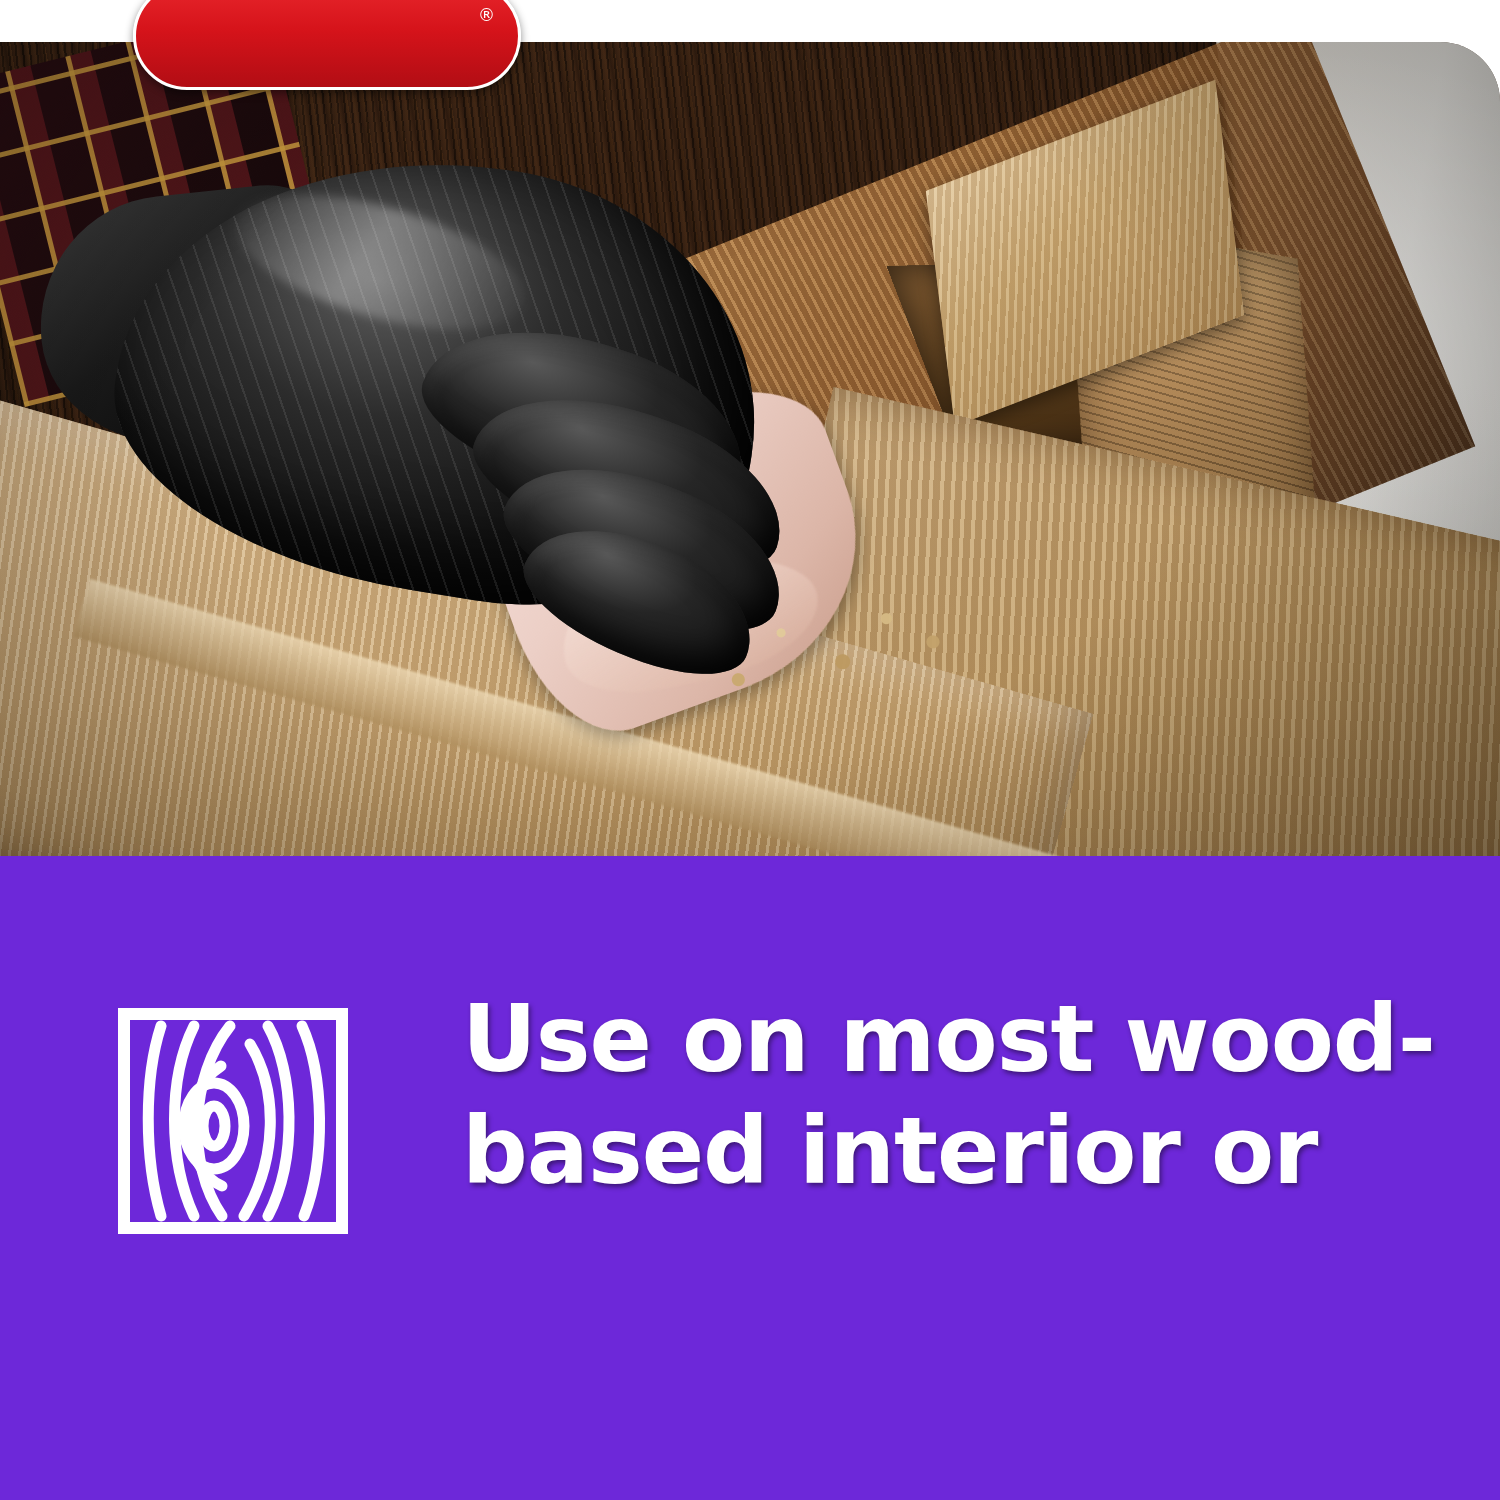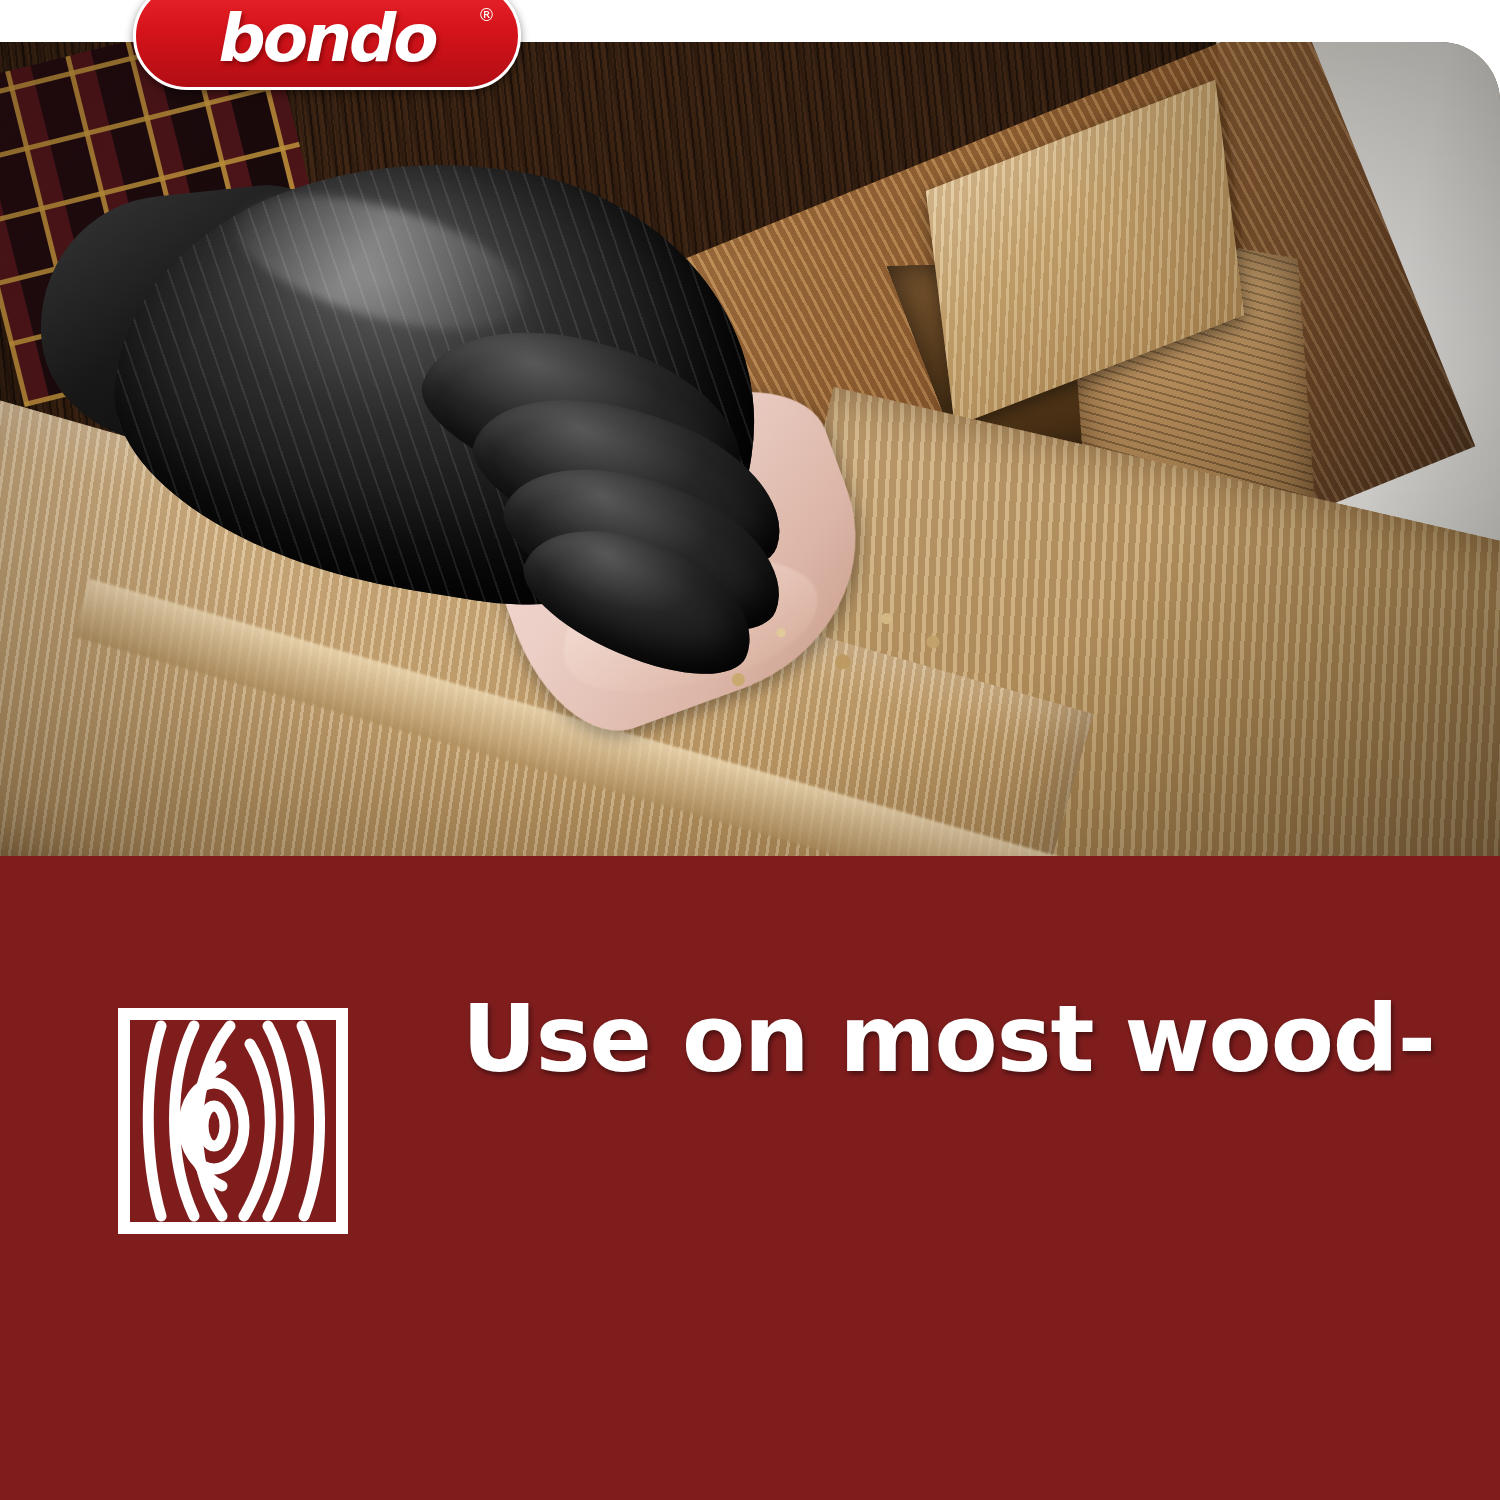--- a/index.html
+++ b/index.html
@@ -317,21 +317,21 @@
     line-height: 1;
   }
 
   
   .panel {
     position: absolute;
     left: 0;
     top: 856px;
     width: 1500px;
     height: 644px;
-    background: #7f1d1d;
+    background: #6d28d9;
   }
   .wood-icon {
     position: absolute;
     left: 118px;
     top: 152px;
     width: 230px;
     height: 226px;
   }
   .headline {
     position: absolute;
@@ -377,21 +377,20 @@
     <div class="finger f1"></div>
     <div class="finger f2"></div>
     <div class="finger f3"></div>
     <div class="finger f4"></div>
     <div class="glove-shine"></div>
 
     <div class="photo-vignette"></div>
   </div>
 
   <div class="logo">
-    <div class="logo-word">bondo</div>
     <div class="logo-r">®</div>
   </div>
 
   <div class="panel">
 
     <div class="wood-icon">
       <svg viewBox="0 0 230 226" width="230" height="226" aria-hidden="true">
         <rect x="6" y="6" width="218" height="214" fill="none" stroke="#ffffff" stroke-width="12"></rect>
         <g fill="none" stroke="#ffffff" stroke-width="11" stroke-linecap="round">
           <path d="M43 18 C 26 70, 26 150, 43 208"></path>
@@ -402,17 +401,18 @@
           <path d="M103 58 C 62 84, 62 160, 104 178"></path>
           <path d="M132 36 C 160 82, 160 150, 126 208"></path>
           <ellipse cx="96" cy="118" rx="30" ry="43"></ellipse>
           <ellipse cx="96" cy="118" rx="11" ry="20"></ellipse>
         </g>
       </svg>
     </div>
 
     <div class="headline">
       <span class="ln">Use on most wood-</span>
+      <span class="ln">based interior or</span>
     </div>
 
   </div>
 
 </div>
 
 </body></html>

